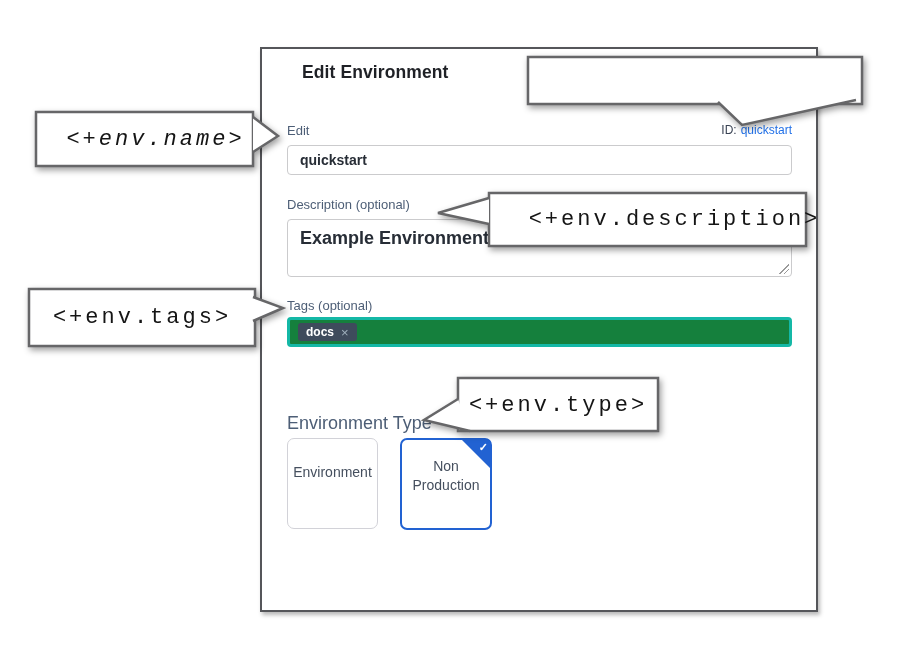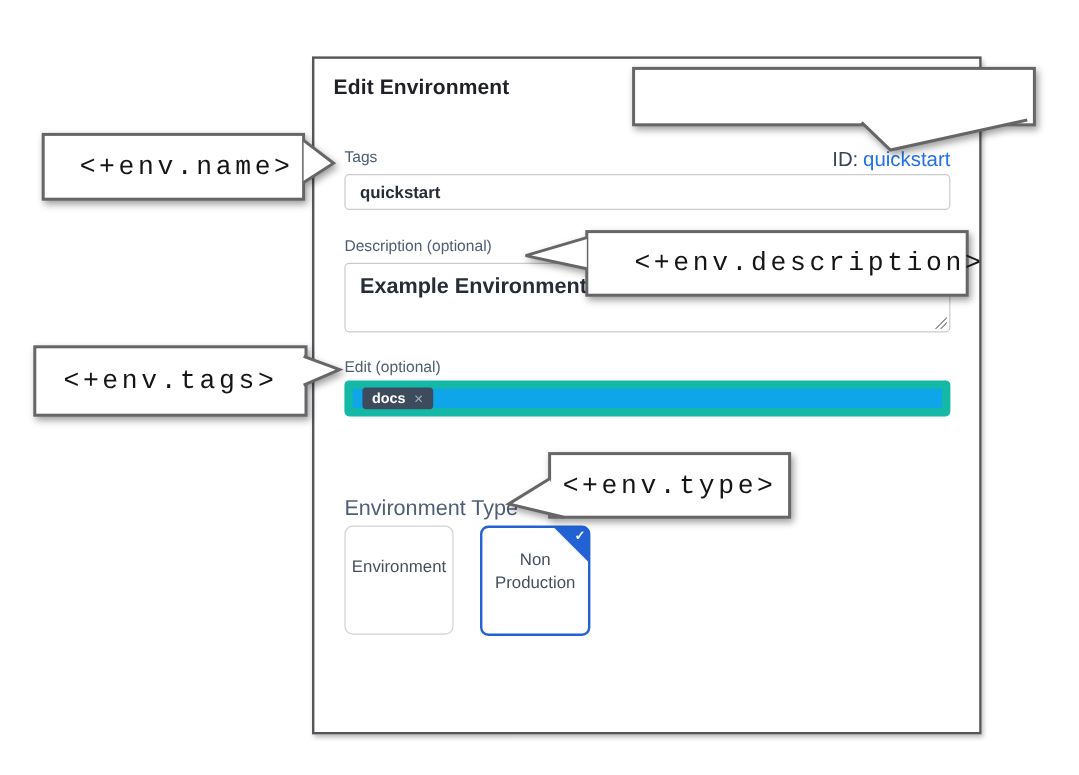--- a/index.html
+++ b/index.html
@@ -7,34 +7,34 @@
               font-family:"Liberation Sans", sans-serif; position:relative; }
 
   
   .panel {
     position:absolute; left:260px; top:47px; width:558px; height:565px;
     background:#fff; border:2px solid #55565a;
     box-shadow:2px 3px 4px rgba(0,0,0,0.28);
     z-index:1;
   }
   .panel-title {
-    position:absolute; left:16px; top:13px;
+    position:absolute; left:40px; top:13px;
     font-size:17.5px; font-weight:700; color:#1f2126; letter-spacing:.1px;
   }
   .field-label {
     position:absolute; left:25px;
     font-size:13px; font-weight:500; color:#4d5e76;
   }
   .lbl-name { top:74px; }
   .lbl-desc { top:148px; }
   .lbl-tags { top:249px; }
   .lbl-type { top:364px; font-size:18px; }
 
   .id-row {
-    position:absolute; right:24px; top:74px; font-size:17px; font-weight:500;
+    position:absolute; right:24px; top:74px; font-size:12px; font-weight:500;
     display:flex; gap:4px; align-items:baseline;
   }
   .id-label { color:#3a4354; }
   .id-link  { color:#2271e8; text-decoration:none; cursor:pointer; }
 
   .text-input {
     position:absolute; left:25px; width:505px; height:30px;
     border:1px solid #cbcbcd; border-radius:4px; background:#fff;
     display:flex; align-items:center; padding:0 12px;
     font-size:14px; font-weight:600; color:#272d36;
@@ -47,21 +47,21 @@
     padding:8px 12px; font-size:18px; font-weight:600; color:#272d36;
   }
   .resize-handle {
     position:absolute; right:2px; bottom:2px; width:10px; height:10px;
     background:linear-gradient(135deg, transparent 0 48%, #9a9a9a 48% 56%,
                transparent 56% 72%, #9a9a9a 72% 80%, transparent 80%);
   }
 
   .tags-input {
     position:absolute; left:25px; top:268px; width:505px; height:30px;
-    border:7px solid #14b8a6; border-radius:4px; background:#0ea5e9;
+    border:3px solid #14b8a6; border-radius:4px; background:#15803d;
     display:flex; align-items:center; padding:0 8px;
   }
   .chip {
     background:#3e4b5c; border-radius:3px; padding:2px 8px;
     display:flex; align-items:center; gap:7px;
     font-size:12px; font-weight:700; color:#fff;
   }
   .chip-x { color:#9fb0bd; font-weight:400; font-size:13px; line-height:1; cursor:pointer; }
 
   .cards { position:absolute; left:25px; top:389px; }
@@ -95,60 +95,60 @@
   .callout svg { position:absolute; left:0; top:0;
                  filter:drop-shadow(2px 3px 3px rgba(0,0,0,0.38)); }
   .co-shape { fill:#ffffff; stroke:#666668; stroke-width:2.5; }
   .co-text {
     position:absolute; display:flex; align-items:center; justify-content:center;
     font-family:"Liberation Mono", monospace; font-size:22px; letter-spacing:3px;
     color:#151515; white-space:nowrap;
   }
 
   #callout-name        { left:30px;  top:108px; width:255px; height:64px; }
-  #callout-name .co-text        { left:6px;  top:4px; width:239px; height:54px; }
+  #callout-name .co-text        { left:6px;  top:4px; width:239px; height:54px;font-style:italic; }
 
   #callout-identifier  { left:524px; top:53px;  width:345px; height:80px; }
   #callout-identifier .co-text  { left:4px;  top:4px; width:334px; height:47px; }
 
   #callout-description { left:432px; top:189px; width:380px; height:62px; }
   #callout-description .co-text { left:66px; top:4px; width:353px; height:53px; }
 
   #callout-tags        { left:24px;  top:285px; width:266px; height:66px; }
   #callout-tags .co-text        { left:5px;  top:4px; width:226px; height:57px; }
 
   #callout-type        { left:418px; top:374px; width:246px; height:62px; }
   #callout-type .co-text        { left:40px; top:4px; width:200px; height:54px; }
 </style>
 </head>
 <body>
 
 <div class="panel">
 
   <div class="panel-title">Edit Environment</div>
 
-  <div class="field-label lbl-name">Tags</div>
+  <div class="field-label lbl-name">Edit</div>
 
   <div class="id-row">
     <span class="id-label">ID:</span>
     <span class="id-link">quickstart</span>
   </div>
 
   <div class="text-input input-name">
     <span>quickstart</span>
   </div>
 
   <div class="field-label lbl-desc">Description (optional)</div>
 
   <div class="textarea">
     <span>Example Environment</span>
     <span class="resize-handle"></span>
   </div>
 
-  <div class="field-label lbl-tags">Edit (optional)</div>
+  <div class="field-label lbl-tags">Tags (optional)</div>
 
   <div class="tags-input">
     <span class="chip">
       <span>docs</span>
       <span class="chip-x">×</span>
     </span>
   </div>
 
   <div class="field-label lbl-type">Environment Type</div>
 

